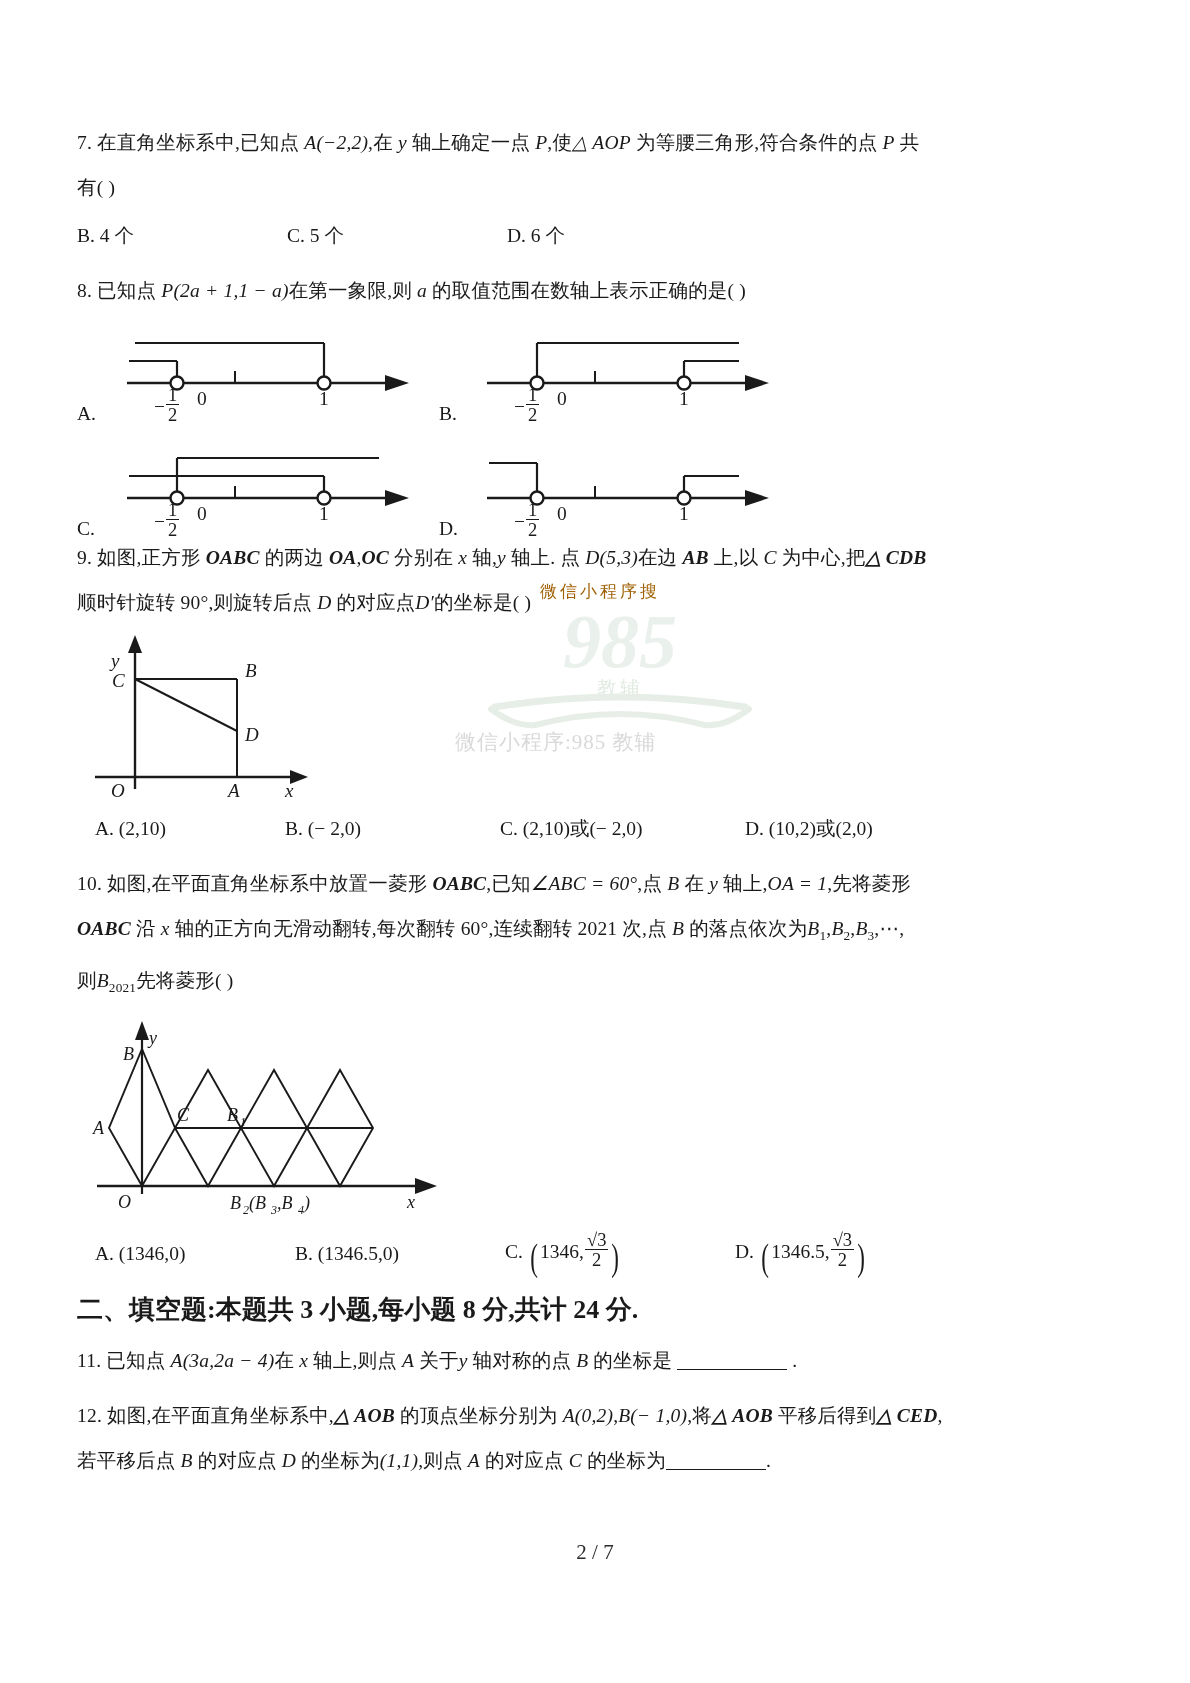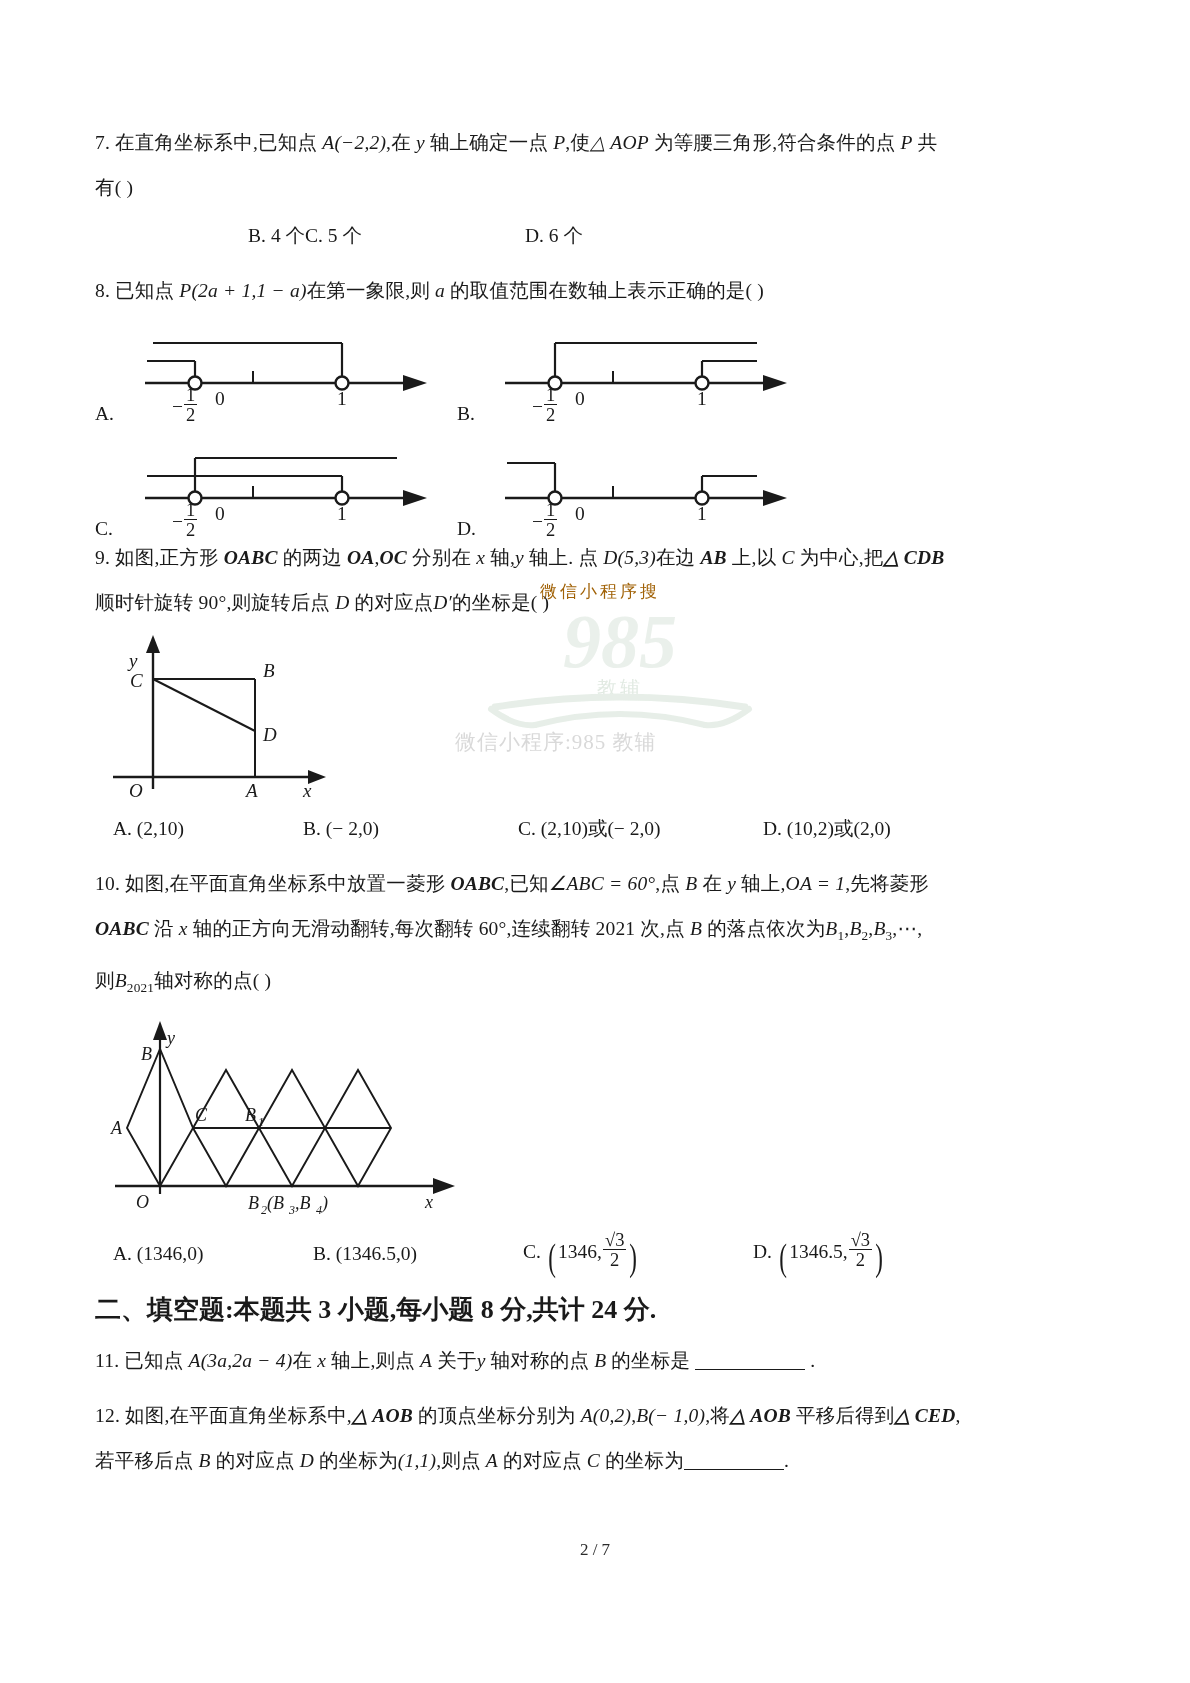--- a/index.html
+++ b/index.html
@@ -17,21 +17,21 @@
   }
   .page {
     position: absolute;
     left: 0; top: 0;
     width: 1190px;
     height: 1683px;
     padding: 0;
   }
   .content {
     position: absolute;
-    left: 95px;
+    left: 77px;
     top: 120px;
     width: 1010px;
   }
 
   
   .qline {
     font-size: 19.5px;
     line-height: 45px;
     letter-spacing: 0.2px;
     white-space: nowrap;
@@ -108,21 +108,21 @@
   }
 
   .figsvg { display: block; }
 
   .pagenum {
     position: absolute;
     left: 0;
     right: 0;
     top: 1540px;
     text-align: center;
-    font-size: 17px;
+    font-size: 21px;
     color: #2b2b2b;
   }
 
   
   .watermark {
     position: absolute;
     left: 455px;
     top: 575px;
     width: 330px;
     height: 190px;
@@ -168,21 +168,21 @@
 
   <div class="content">
 
     <div class="qline">
       <span>7.</span>
       <span>在直角坐标系中,已知点 </span><i class="m">A(−2,2)</i><span>,在 </span><i class="m">y</i><span> 轴上确定一点 </span><i class="m">P</i><span>,使</span><i class="m">△ AOP</i><span> 为等腰三角形,符合条件的点 </span><i class="m">P</i><span> 共</span>
     </div>
     <div class="qline">有( )</div>
 
     <div class="opts">
-      <div style="width:210px;text-align:right;">
+      <div style="width:210px;">
         <span>B.</span>
         <span>4 个</span>
       </div>
       <div style="width:220px;">
         <span>C.</span>
         <span>5 个</span>
       </div>
       <div>
         <span>D.</span>
         <span>6 个</span>
@@ -329,21 +329,21 @@
     </div>
 
     <div class="qline" style="margin-top:12px;">
       <span>10.</span>
       <span>如图,在平面直角坐标系中放置一菱形 </span><i class="mb">OABC</i><span>,已知</span><i class="m">∠ABC = 60°</i><span>,点 </span><i class="m">B</i><span> 在 </span><i class="m">y</i><span> 轴上,</span><i class="m">OA = 1</i><span>,先将菱形</span>
     </div>
     <div class="qline">
       <i class="mb">OABC</i><span> 沿 </span><i class="m">x</i><span> 轴的正方向无滑动翻转,每次翻转 60°,连续翻转 2021 次,点 </span><i class="m">B</i><span> 的落点依次为</span><i class="m">B</i><sub>1</sub><span>,</span><i class="m">B</i><sub>2</sub><span>,</span><i class="m">B</i><sub>3</sub><span>,⋯,</span>
     </div>
     <div class="qline">
-      <span>则</span><i class="m">B</i><sub>2021</sub><span>轴对称的点( )</span>
+      <span>则</span><i class="m">B</i><sub>2021</sub><span>先将菱形( )</span>
     </div>
 
     <div class="fig" style="margin-top:6px; margin-left:10px;">
       <svg width="360" height="200" viewBox="0 0 360 200" class="figsvg">
 
         <line x1="55" y1="178" x2="55" y2="22" stroke="#1a1a1a" stroke-width="2.2"></line>
         <polygon points="48,24 55,5 62,24" fill="#1a1a1a"></polygon>
 
         <line x1="10" y1="170" x2="330" y2="170" stroke="#1a1a1a" stroke-width="2.6"></line>
         <polygon points="328,162 350,170 328,178" fill="#1a1a1a"></polygon>

